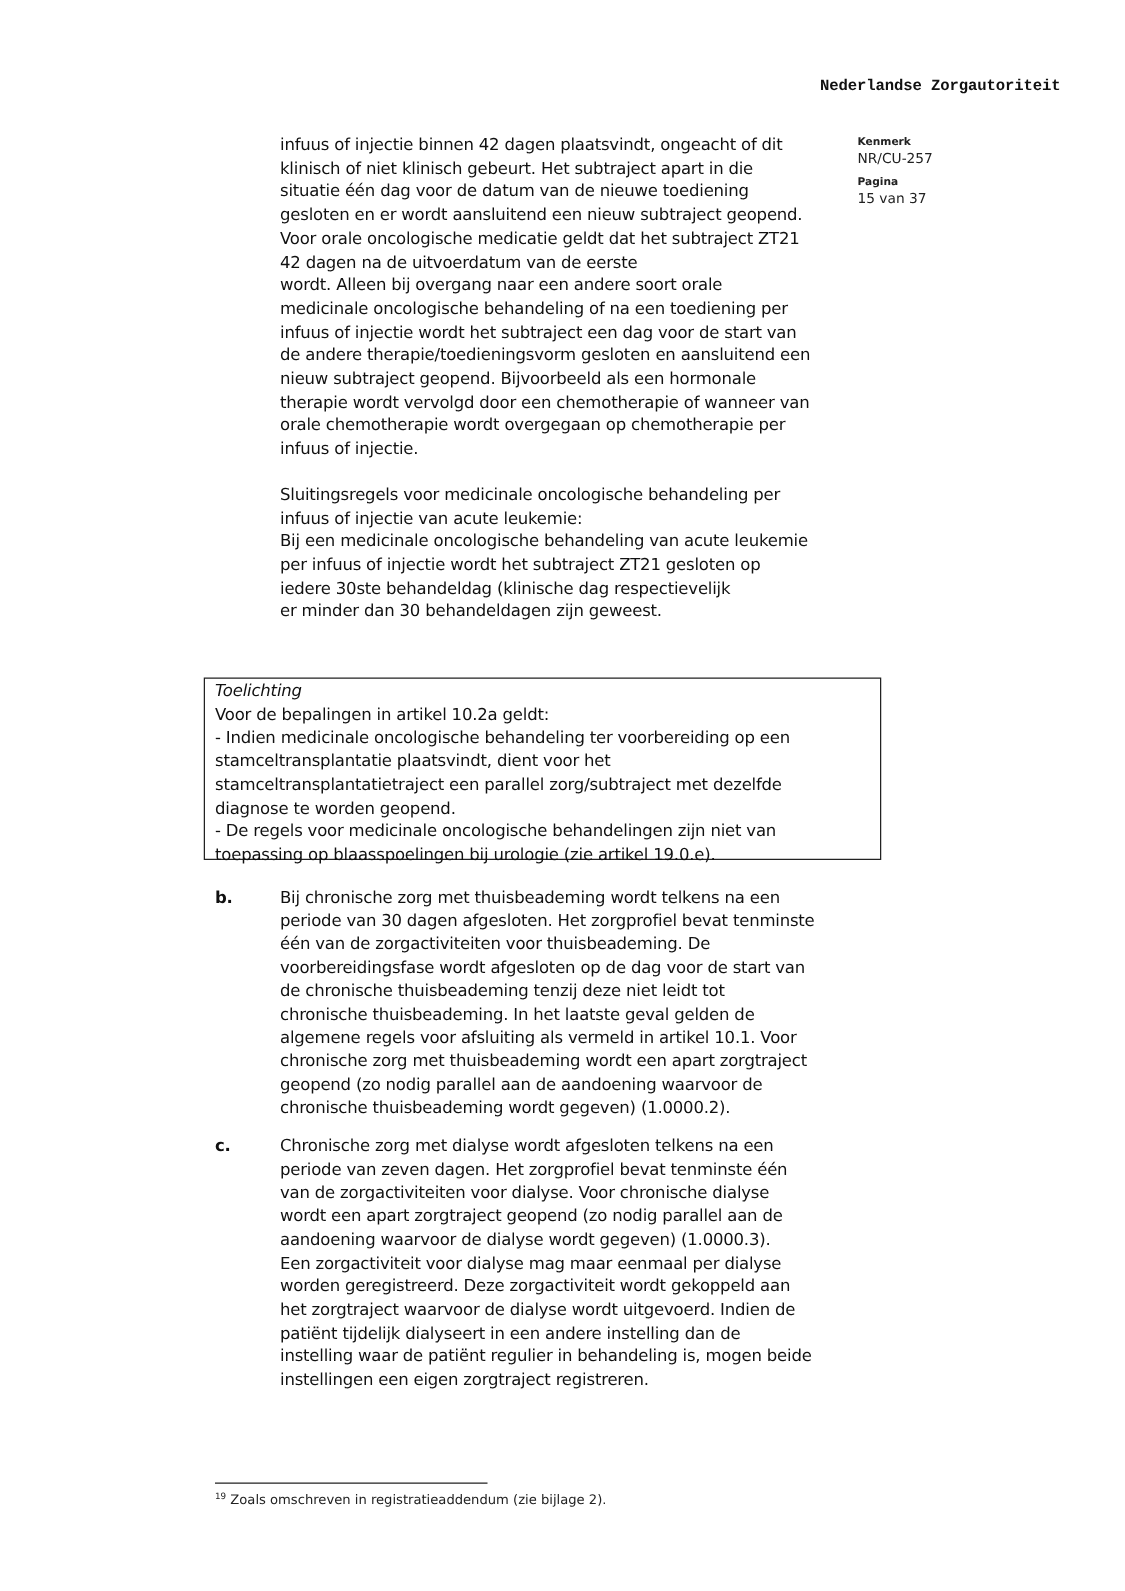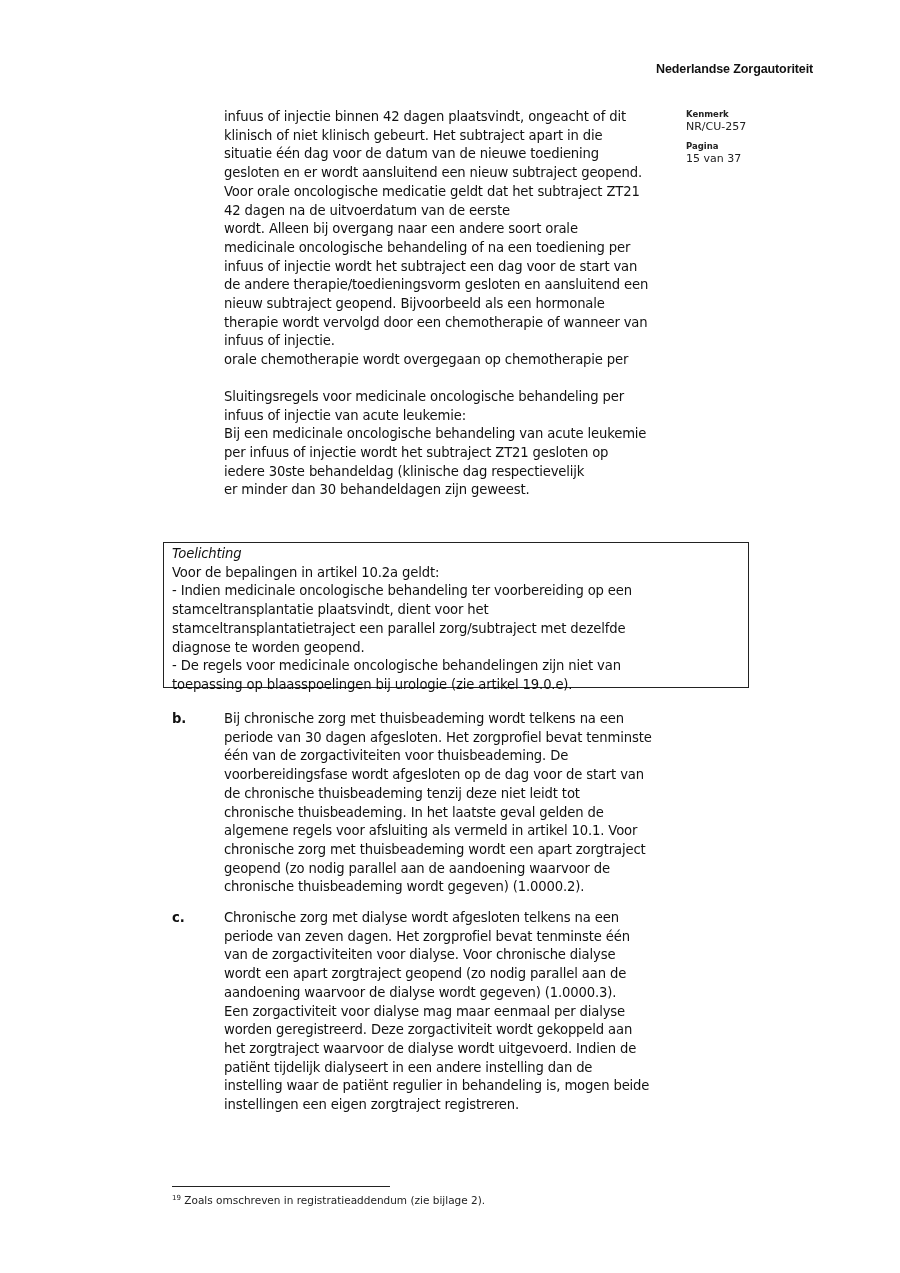--- a/index.html
+++ b/index.html
@@ -1,25 +1,25 @@
 <!DOCTYPE html>
 <html><head>
   <meta charset="utf-8">
   <style>
     html, body { margin: 0; padding: 0; background: #ffffff; }
     body { width: 900px; height: 1273px; position: relative; overflow: hidden; color: #111; font-family: "DejaVu Sans", sans-serif; }
-    .org { position: absolute; left: 656px; top: 62px; font-family: Liberation Sans, sans-serif; font-weight: bold; font-size: 12.5px; color: #111; letter-spacing: -0.1px; }
+    .org { position: absolute; left: 656px; top: 62px; font-family: Liberation Mono, monospace; font-weight: bold; font-size: 12.5px; color: #111; letter-spacing: -0.1px; }
     .meta { position: absolute; left: 686px; top: 108px; font-size: 11px; color: #222; }
     .meta .lbl { font-weight: bold; font-size: 8.5px; display: block; line-height: 12px; }
     .meta .val { display: block; line-height: 14px; margin-bottom: 6px; }
     .body { position: absolute; left: 224px; top: 108px; width: 460px; font-size: 13.2px; line-height: 18.7px; letter-spacing: -0.15px; }
     .line { display: block; white-space: nowrap; }
     .gap { height: 18px; }
     sup { font-size: 8px; line-height: 0; vertical-align: 5px; }
-    .box { position: absolute; left: 163px; top: 542px; width: 586px; height: 146px; border: 1.3px solid #222; padding: 2px 0 0 8px; box-sizing: border-box; font-size: 13.2px; line-height: 18.7px; letter-spacing: -0.15px; }
+    .box { position: absolute; left: 163px; top: 542px; width: 542px; height: 146px; border: 1.3px solid #222; padding: 2px 0 0 8px; box-sizing: border-box; font-size: 13.2px; line-height: 18.7px; letter-spacing: -0.15px; }
     .box .ttl { font-style: italic; }
     .item { position: absolute; left: 172px; width: 520px; font-size: 13.2px; line-height: 18.7px; letter-spacing: -0.15px; }
     .item .mark { position: absolute; left: 0; top: 0; font-weight: bold; }
     .item .txt { position: absolute; left: 52px; top: 0; }
     .fn-rule { position: absolute; left: 172px; top: 1186px; width: 218px; border-top: 1px solid #222; }
     .fn { position: absolute; left: 172px; top: 1194px; font-size: 10.5px; color: #222; white-space: nowrap; }
     .fn sup { font-size: 7px; vertical-align: 4px; }
   </style>
 </head>
 <body>
@@ -40,22 +40,22 @@
     <span class="line">situatie één dag voor de datum van de nieuwe toediening</span>
     <span class="line">gesloten en er wordt aansluitend een nieuw subtraject geopend.</span>
     <span class="line">Voor orale oncologische medicatie geldt dat het subtraject ZT21</span>
     <span class="line">42 dagen na de uitvoerdatum van de eerste</span>
     <span class="line">wordt. Alleen bij overgang naar een andere soort orale</span>
     <span class="line">medicinale oncologische behandeling of na een toediening per</span>
     <span class="line">infuus of injectie wordt het subtraject een dag voor de start van</span>
     <span class="line">de andere therapie/toedieningsvorm gesloten en aansluitend een</span>
     <span class="line">nieuw subtraject geopend. Bijvoorbeeld als een hormonale</span>
     <span class="line">therapie wordt vervolgd door een chemotherapie of wanneer van</span>
+    <span class="line">orale chemotherapie wordt overgegaan op chemotherapie per</span>
     <span class="line">infuus of injectie.</span>
-    <span class="line">orale chemotherapie wordt overgegaan op chemotherapie per</span>
   </div>
   <div class="gap"></div>
   <div>
     <span class="line">Sluitingsregels voor medicinale oncologische behandeling per</span>
     <span class="line">infuus of injectie van acute leukemie:</span>
     <span class="line">Bij een medicinale oncologische behandeling van acute leukemie</span>
     <span class="line">per infuus of injectie wordt het subtraject ZT21 gesloten op</span>
     <span class="line">iedere 30ste behandeldag (klinische dag respectievelijk</span>
     <span class="line">er minder dan 30 behandeldagen zijn geweest.</span>
   </div>

